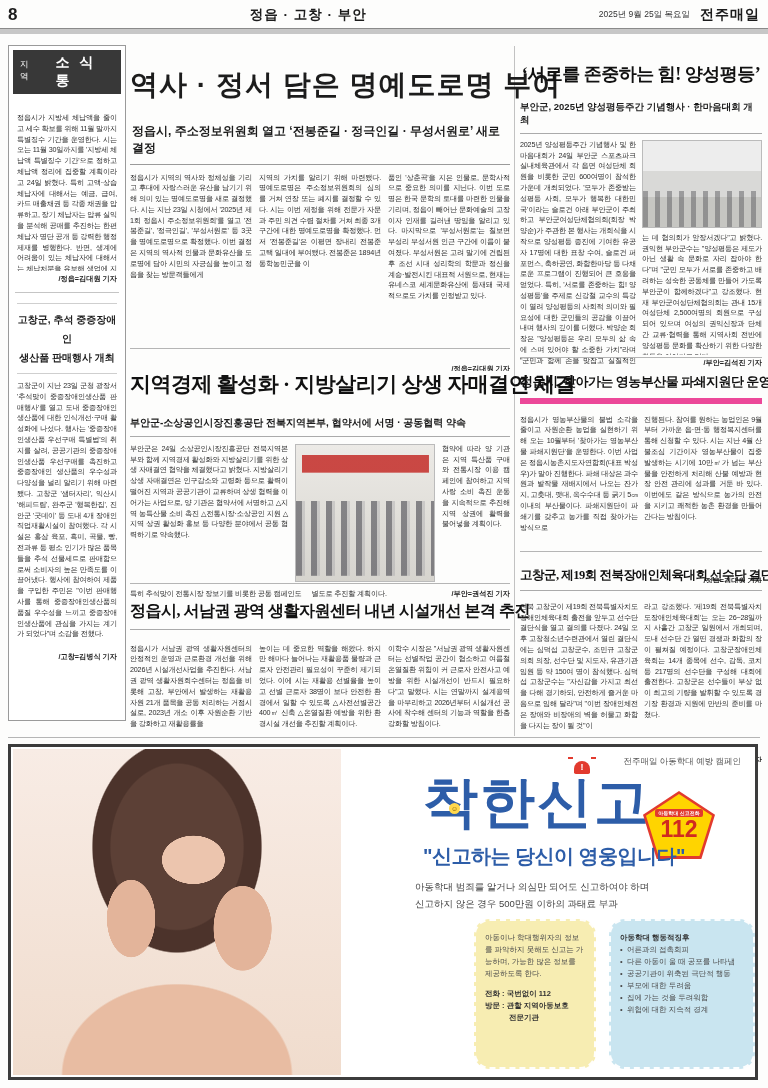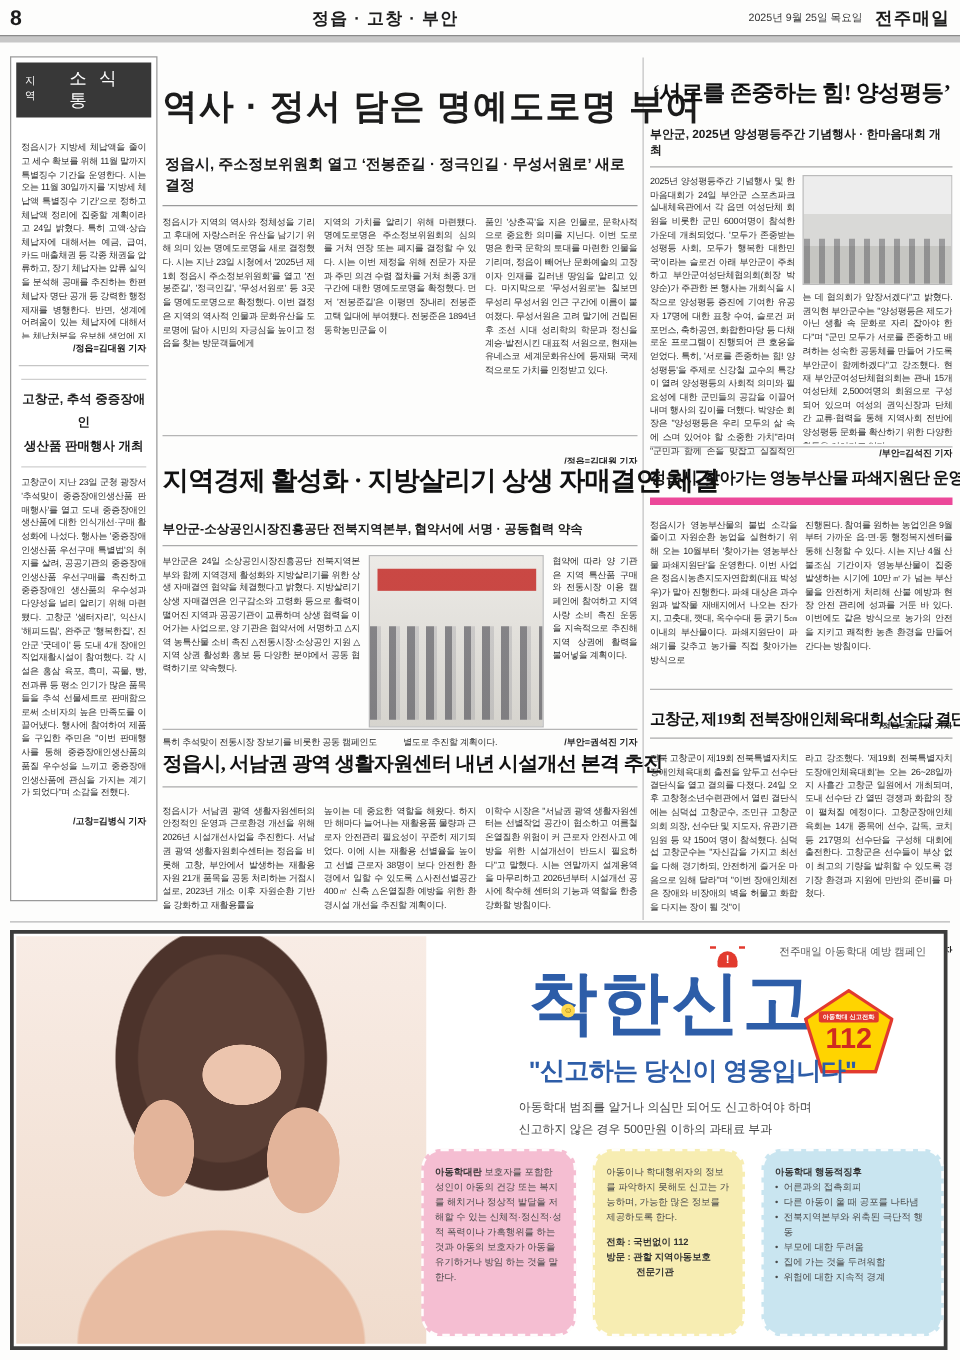--- a/index.html
+++ b/index.html
@@ -18,21 +18,21 @@
   .vline{position:absolute;left:514px;top:46px;width:1px;height:690px;background:#c2c2c2;}
   .byline{font-size:7.2px;font-weight:bold;text-align:right;margin-top:3px;color:#222;}
   .bodytxt{font-size:7.2px;line-height:1.5;text-align:justify;letter-spacing:-0.2px;color:#2a2a2a;}
   .serifhead{font-family:"Liberation Serif","DejaVu Serif",serif;font-weight:bold;color:#111;}
   .photo{background:#d8d8d8;border:1px solid #bbb;box-sizing:border-box;}
   
   .sidebar{position:absolute;left:8px;top:45px;width:118px;height:676px;border:1px solid #9a9a9a;
            box-sizing:border-box;background:#fff;}
   .sb-head{margin:4px;background:#383838;color:#fff;padding:4px 7px;display:flex;align-items:baseline;gap:20px;}
   .sb-tag{font-size:8.5px;}
-  .sb-title{font-size:14px;font-weight:normal;letter-spacing:3px;}
+  .sb-title{font-size:14px;font-weight:bold;letter-spacing:3px;}
   .sb-article{padding:8px 8px 6px;}
   .sb-art-title{font-size:10px;font-weight:bold;text-align:center;line-height:1.9;white-space:pre-line;
                 border:1px solid #cfcfcf;border-left:none;border-right:none;padding:6px 0;}
   .sb-art-body{margin-top:7px;height:158px;overflow:hidden;}
   .sb-art-body.tall{height:268px;}
   .sb-div{height:1px;background:#c5c5c5;margin:2px 6px;}
   
   .main-article{position:absolute;left:130px;top:47px;width:380px;}
   .m-head{font-size:28px;font-weight:bold;text-align:center;letter-spacing:1px;white-space:nowrap;}
   .m-sub{margin-top:9px;font-size:12px;font-weight:bold;padding:0 2px 7px;border-bottom:1px solid #9a9a9a;}
@@ -56,21 +56,21 @@
   .s-sub{margin-top:8px;font-size:10px;font-weight:bold;border-bottom:1px solid #aaa;padding-bottom:6px;}
   .s-body{display:flex;gap:7px;margin-top:7px;height:140px;overflow:hidden;}
   .s-c1{width:158px;}
   .s-photo{width:140px;height:138px;
     background:
       linear-gradient(rgba(196,44,40,.85), rgba(196,44,40,.85)),
       repeating-linear-gradient(90deg, rgba(55,55,65,.55) 0 6px, rgba(130,130,140,.25) 6px 9px, transparent 9px 15px),
       linear-gradient(#eceae6,#d6d4ce);
     background-size:92% 13%,100% 55%,100% 100%;background-position:50% 9%,0 92%,0 0;background-repeat:no-repeat;}
   .s-c2{flex:1;}
-  .s-bottom{display:flex;gap:21px;margin-top:5px;font-size:7.2px;align-items:baseline;}
+  .s-bottom{display:flex;gap:10px;margin-top:5px;font-size:7.2px;align-items:baseline;}
   .s-bottom .byline{margin-left:auto;margin-top:0;}
   
   .shredder{position:absolute;left:520px;top:362px;width:242px;}
   .sh-head{font-size:13px;text-align:center;white-space:nowrap;letter-spacing:-0.5px;
            border-bottom:6px solid #ec4899;padding-bottom:7px;}
   .sh-body{display:flex;gap:6px;margin-top:7px;height:168px;overflow:hidden;}
   .sh-col{flex:1;}
   
   .recycle{position:absolute;left:130px;top:588px;width:380px;}
   .r-head{font-size:16px;text-align:center;white-space:nowrap;letter-spacing:-0.5px;
@@ -247,36 +247,33 @@
         <div class="badge-in">
           <div class="badge-label">아동학대 신고전화</div>
           <div class="badge-number">112</div>
         </div>
       </div>
       <div class="ad-slogan">"신고하는 당신이 영웅입니다"</div>
       <div class="ad-desc">
         <div>아동학대 범죄를 알거나 의심만 되어도 신고하여야 하며</div>
         <div>신고하지 않은 경우 500만원 이하의 과태료 부과</div>
       </div>
-      <div class="ad-box box-pink">
-        <span class="box-title">아동학대란 </span><span>보호자를 포함한 성인이 아동의 건강 또는 복지를 해치거나 정상적 발달을 저해할 수 있는 신체적·정신적·성적 폭력이나 가혹행위를 하는 것과 아동의 보호자가 아동을 유기하거나 방임 하는 것을 말한다.</span>
-      </div>
       <div class="ad-box box-yellow">
         <div>아동이나 학대행위자의 정보를 파악하지 못해도 신고는 가능하며, 가능한 많은 정보를 제공하도록 한다.</div>
         <div class="box-contact">
           <div>전화 : 국번없이 112</div>
           <div>방문 : 관할 지역아동보호</div>
           <div style="padding-left:24px;">전문기관</div>
         </div>
       </div>
       <div class="ad-box box-blue">
         <div class="box-title">아동학대 행동적징후</div>
         <div class="bullet">어른과의 접촉회피</div>
         <div class="bullet">다른 아동이 울 때 공포를 나타냄</div>
-        <div class="bullet">전북지역본부와 위축된 극단적 행동</div>
+        <div class="bullet">공공기관이 위축된 극단적 행동</div>
         <div class="bullet">부모에 대한 두려움</div>
         <div class="bullet">집에 가는 것을 두려워함</div>
         <div class="bullet">위험에 대한 지속적 경계</div>
       </div>
     </div>
   </section>
 
 </div>
 
 </body></html>

